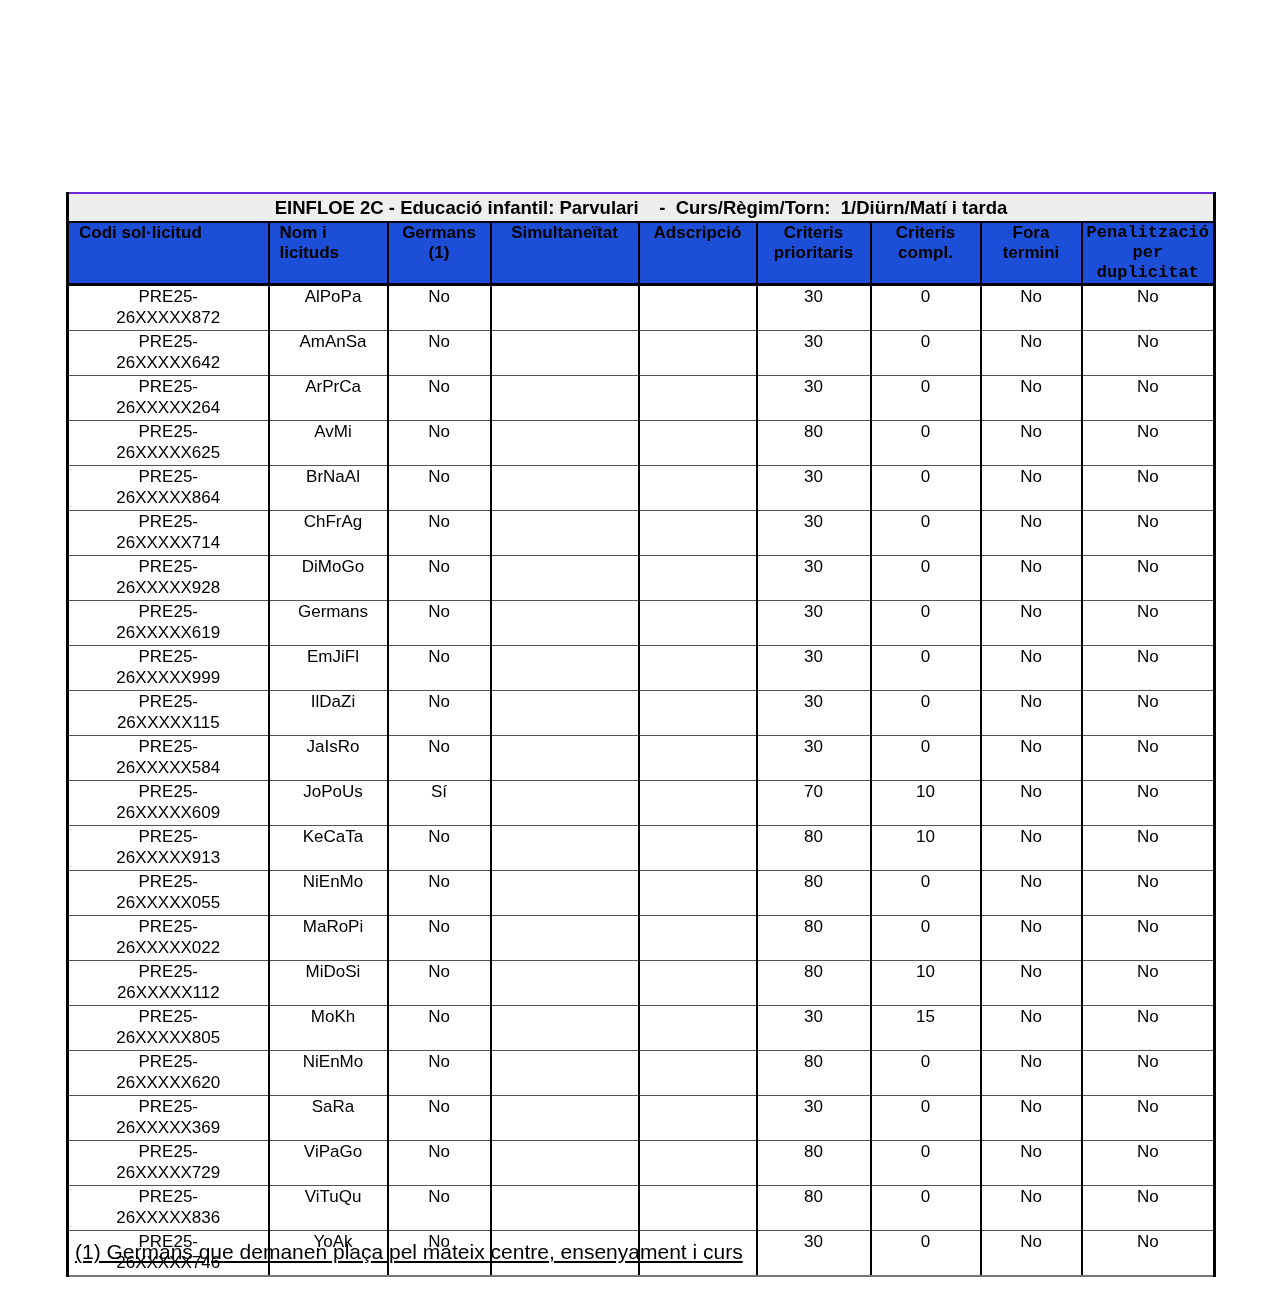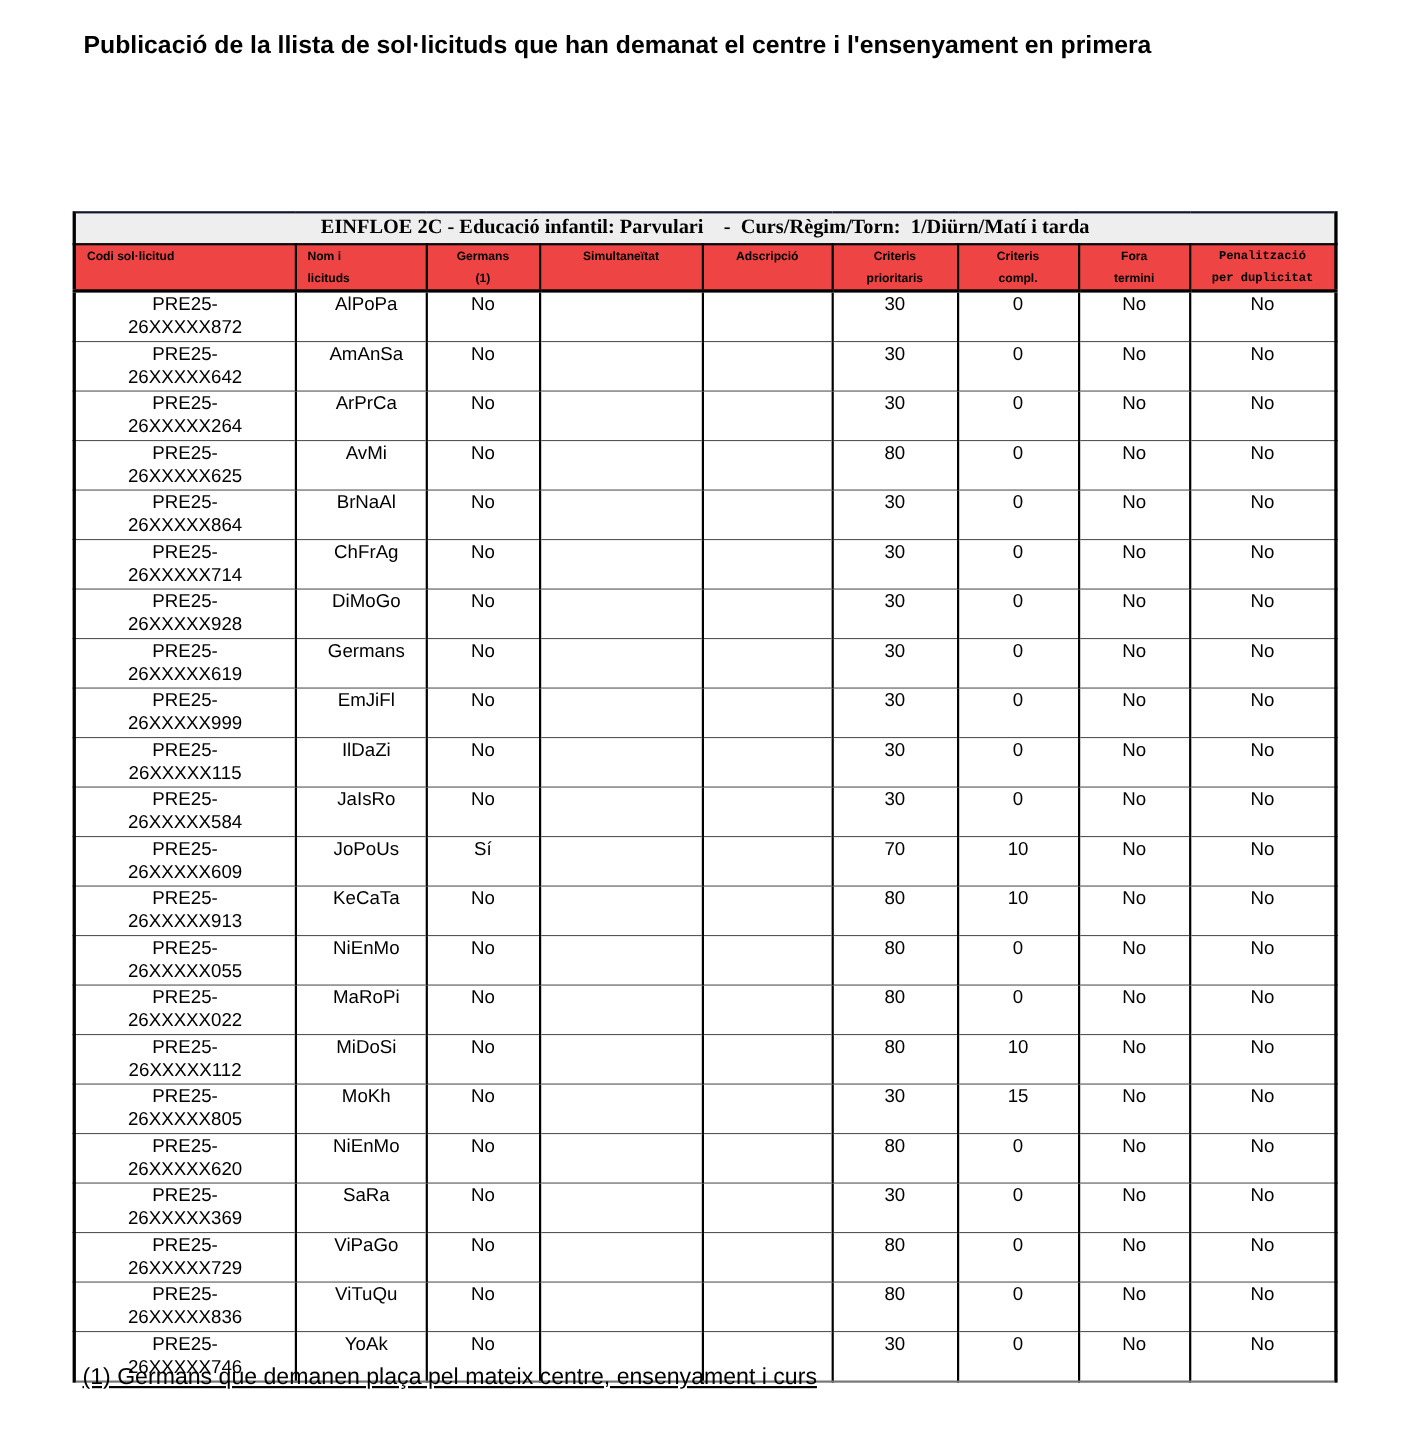--- a/index.html
+++ b/index.html
@@ -7,45 +7,44 @@
   .title-block { position: absolute; left: 76px; top: 26px; }
   .title-line { font-weight: bold; font-size: 22.5px; line-height: 30px; white-space: nowrap; }
   table.main {
     position: absolute; left: 66px; top: 192px; width: 1147px;
     border-collapse: collapse; table-layout: fixed;
     border-left: 3px solid #000; border-right: 3px solid #000;
   }
   table.main td, table.main th { padding: 0; vertical-align: top; }
   .caption-row th {
     background: #eeeeee; font-size: 18.5px; font-weight: bold; text-align: center;
-    height: 27px; line-height: 27px; border-top: 2px solid #0f172a;
-    border-bottom: 2px solid #000; white-space: pre; font-family: Liberation Serif, serif;
+    height: 27px; line-height: 27px; border-top: 2px solid #6d28d9;
+    border-bottom: 2px solid #000; white-space: pre;
   }
   .head-row th {
-    background: #ef4444; font-size: 11px; font-weight: bold; line-height: 20px;
+    background: #1d4ed8; font-size: 17px; font-weight: bold; line-height: 20px;
     height: 40px; border-bottom: 3px solid #000; border-right: 2px solid #000;
     text-align: center;
   }
   .head-row th.left { text-align: left; padding-left: 10px; }
   .head-row th:last-child { border-right: none; font-family: Liberation Mono, monospace; }
   tbody tr td {
     font-size: 17px; line-height: 21px; height: 44px;
     border-bottom: 1.5px solid #555; border-right: 2.5px solid #000;
     text-align: center;
   }
   tbody tr td:last-child { border-right: none; }
   tbody tr:last-child td { border-bottom: 2px solid #777; }
   tbody td.name { text-align: center; padding-left: 10px; }
   .footnote { position: absolute; left: 75px; top: 1240px; font-size: 21px; text-decoration: underline; }
 </style>
 </head>
 <body>
 
 <div class="title-block">
-  <div class="title-line">Publicació de la llista de sol·licituds que han demanat el centre i l'ensenyament en primera</div>
 </div>
 
 <table class="main">
   <colgroup>
     <col style="width:201px">
       <col style="width:119px">
       <col style="width:103px">
       <col style="width:148px">
       <col style="width:118px">
       <col style="width:114px">

